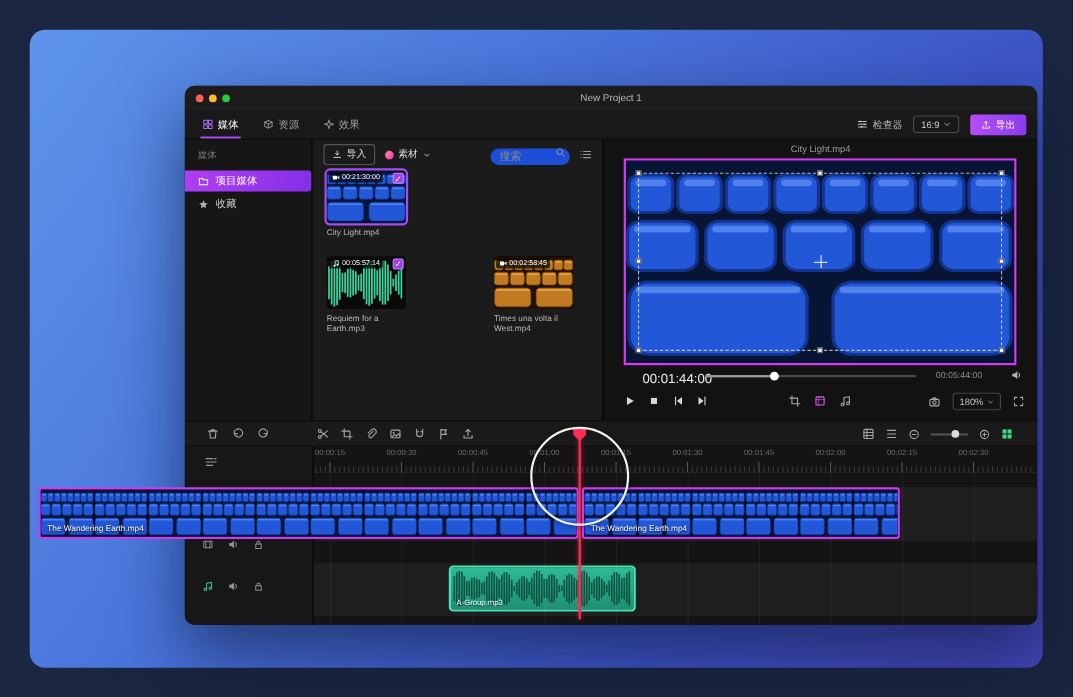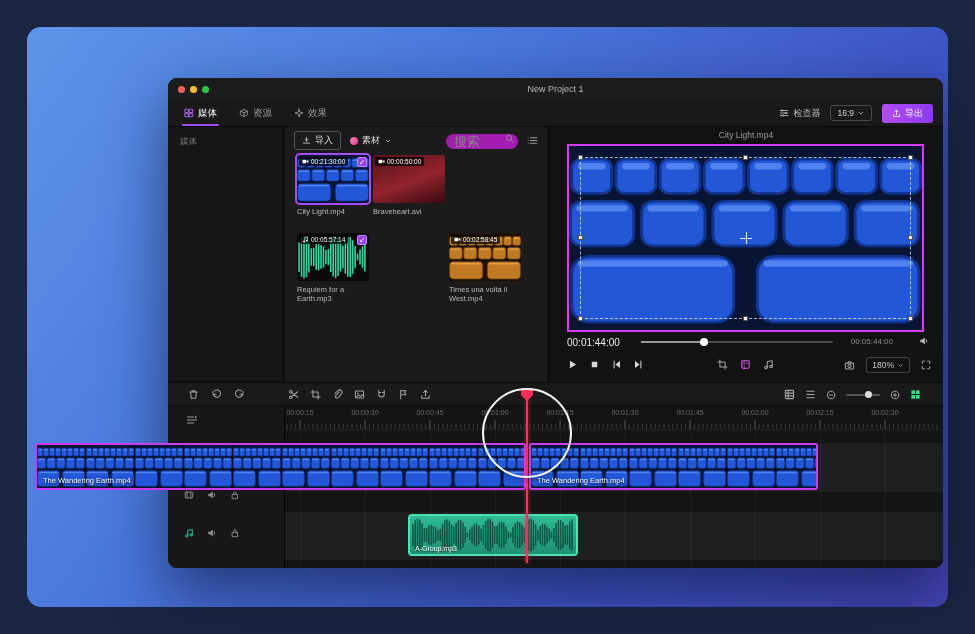--- a/index.html
+++ b/index.html
@@ -49,21 +49,21 @@
   .side-item.active { background:linear-gradient(90deg,#ae3ef0,#8430e8); color:#fff; border-radius:0 3px 3px 0; }
   .side-item.active .icn { color:#fff; }
 
   
   .media { position:absolute; left:117px; top:0; width:262px; height:100%; background:#1b1b1b; }
   .media-toolbar { position:absolute; left:0; top:0; right:0; height:27px; display:flex; align-items:center; padding:0 9px; gap:9px; }
   .import-btn { display:flex; align-items:center; gap:4px; border:1px solid #555; background:transparent; border-radius:3px; padding:2px 7px; font-size:9px; color:#ddd; }
   .material { display:flex; align-items:center; gap:4px; font-size:9px; color:#ddd; }
   .material .dot { width:8px; height:8px; border-radius:50%; background:radial-gradient(circle at 35% 35%,#ff7ab8,#e0308a); }
   .search-wrap { margin-left:auto; position:relative; width:72px; }
-  .search-input { width:100%; height:15px; background:#a21caf; border:none; border-radius:8px; color:#ccc; font-size:13px; padding:0 16px 0 8px; outline:none; }
+  .search-input { width:100%; height:15px; background:#1d4ed8; border:none; border-radius:8px; color:#ccc; font-size:10px; padding:0 16px 0 8px; outline:none; }
   .search-input::placeholder { color:#8a8a8a; }
   .search-mag { position:absolute; right:4px; top:2px; color:#9a9a9a; }
   .list-toggle { color:#9a9a9a; background:none; border:none; display:flex; }
   .media-grid { position:absolute; left:12px; top:28px; right:0; bottom:0; }
   .card { position:absolute; width:72px; }
   .thumb { position:relative; width:72px; height:48px; border-radius:3px; overflow:hidden; background:#000; }
   .card.selected .thumb { outline:2px solid #a44df2; }
   .badge { position:absolute; left:2px; top:2px; display:flex; align-items:center; gap:2px;
     background:rgba(0,0,0,.72); border-radius:2px; padding:1px 3px; color:#fff; font-size:6.5px; white-space:nowrap; }
   .checkbox { position:absolute; right:2px; top:2px; width:10px; height:10px; border-radius:2px; background:#9b3ff0;
@@ -81,21 +81,21 @@
   .video-area { position:absolute; left:18px; top:17px; width:357px; height:188px; border:2px solid #d63bf0; background:#02102e; }
   .seats-fill { position:absolute; inset:0; }
   .crop-box { position:absolute; left:11px; top:11px; right:11px; bottom:11px; border:1px dashed rgba(235,235,235,.75); }
   .handle { position:absolute; width:5px; height:5px; background:#f0f0f0; border:1px solid #555; }
   .h-tl{left:-3px;top:-3px;} .h-tm{left:calc(50% - 3px);top:-3px;} .h-tr{right:-3px;top:-3px;}
   .h-ml{left:-3px;top:calc(50% - 3px);} .h-mr{right:-3px;top:calc(50% - 3px);}
   .h-bl{left:-3px;bottom:-3px;} .h-bm{left:calc(50% - 3px);bottom:-3px;} .h-br{right:-3px;bottom:-3px;}
   .cross-v { position:absolute; left:50%; top:calc(50% - 6px); width:1px; height:12px; background:#eee; }
   .cross-h { position:absolute; top:50%; left:calc(50% - 6px); height:1px; width:12px; background:#eee; }
   .scrub-row { position:absolute; left:0; right:0; top:208px; height:14px; }
-  .time-cur { position:absolute; left:18px; top:2px; font-size:10px; color:#ececec; }
+  .time-cur { position:absolute; left:35px; top:2px; font-size:12px; color:#ececec; }
   .time-total { position:absolute; right:50px; top:2px; font-size:8px; color:#8d8d8d; }
   .vol { position:absolute; right:14px; top:1px; color:#b5b5b5; }
   .scrub-track { position:absolute; left:92px; right:110px; top:6px; height:2px; background:#4a4a4a; border-radius:1px; }
   .scrub-fill { position:absolute; left:0; top:0; height:2px; background:#9a9a9a; }
   .scrub-knob { position:absolute; top:-3px; width:8px; height:8px; border-radius:50%; background:#fff; }
   .transport { position:absolute; left:0; right:0; top:224px; height:30px; }
   .t-left { position:absolute; left:18px; top:8px; display:flex; gap:11px; color:#d8d8d8; }
   .t-mid { position:absolute; left:168px; top:8px; display:flex; gap:12px; color:#a8a8a8; }
   .t-mid .pink { color:#e05df0; }
   .t-right { position:absolute; right:12px; top:6px; display:flex; gap:11px; align-items:center; color:#a8a8a8; }
@@ -222,20 +222,38 @@
               </svg>
             </span>
           <span>导出</span>
         </button>
       </div>
     </div>
 
     <div class="main">
       <aside class="sidebar">
         <div class="side-label">媒体</div>
+        <div id="sideItems">
+            <div class="side-item active">
+              <span class="icn" data-icon="folder">
+                <svg width="10" height="10" viewBox="0 0 12 12" fill="none" stroke="currentColor" stroke-width="1.1" stroke-linecap="round" stroke-linejoin="round">
+                  <path d="M1.5 2.8h3.4l1 1.2h4.6v5.6h-9z"></path>
+                </svg>
+              </span>
+              <span>项目媒体</span>
+            </div>
+            <div class="side-item">
+              <span class="icn" data-icon="star">
+                <svg width="10" height="10" viewBox="0 0 12 12" fill="none" stroke="currentColor" stroke-width="1.1" stroke-linecap="round" stroke-linejoin="round">
+                  <path fill="currentColor" stroke="none" d="M6 1.3 7.4 4.2l3.1.4-2.3 2.2.6 3.1L6 8.4 3.2 9.9l.6-3.1L1.5 4.6l3.1-.4z"></path>
+                </svg>
+              </span>
+              <span>收藏</span>
+            </div>
+          </div>
       </aside>
 
       <section class="media">
         <div class="media-toolbar">
           <button class="import-btn">
             <span class="icn" data-icon="import">
                 <svg width="9" height="9" viewBox="0 0 12 12" fill="none" stroke="currentColor" stroke-width="1.1" stroke-linecap="round" stroke-linejoin="round">
                   <path d="M6 1.8v4.6M3.8 4.4 6 6.6l2.2-2.2M1.8 9.4h8.4"></path>
                 </svg>
               </span>
@@ -304,34 +322,20 @@
                 </svg><div class="badge">
                   <span class="icn" data-icon="video-badge">
                     <svg width="7" height="7" viewBox="0 0 12 12" fill="none" stroke="currentColor" stroke-width="1.1" stroke-linecap="round" stroke-linejoin="round">
                       <rect x="1" y="3" width="6.5" height="6" rx="1" fill="currentColor" stroke="none"></rect>
                       <path fill="currentColor" stroke="none" d="M8 5.4 11 3.4v5.2L8 6.6z"></path>
                     </svg>
                   </span>
                   <span>00:21:30:00</span>
                 </div><span class="checkbox">✓</span></div>
               <div class="card-name">City Light.mp4</div>
-            </div>
-            <div class="card" style="left: 76px; top: 0px;">
-              <div class="thumb t-city-red">
-                <div class="badge">
-                  <span class="icn" data-icon="video-badge">
-                    <svg width="7" height="7" viewBox="0 0 12 12" fill="none" stroke="currentColor" stroke-width="1.1" stroke-linecap="round" stroke-linejoin="round">
-                      <rect x="1" y="3" width="6.5" height="6" rx="1" fill="currentColor" stroke="none"></rect>
-                      <path fill="currentColor" stroke="none" d="M8 5.4 11 3.4v5.2L8 6.6z"></path>
-                    </svg>
-                  </span>
-                  <span>00:00:50:00</span>
-                </div>
-              </div>
-              <div class="card-name">Braveheart.avi</div>
             </div>
             <div class="card" style="left: 0px; top: 78px;">
               <div class="thumb t-wave">
                 <svg width="100%" height="100%" viewBox="0 0 68 28" preserveAspectRatio="none">
                   <path d="M2.0 5.2V22.8M4.3 2.5V25.5M6.6 1.4V26.6M8.9 2.2V25.8M11.2 4.9V23.1M13.5 8.9V19.1M15.8 8.6V19.4M18.1 6.6V21.4M20.4 6.1V21.9M22.7 7.2V20.8M25.0 7.9V20.1M27.3 9.9V18.1M29.6 9.3V18.7M31.9 5.3V22.7M34.2 2.6V25.4M36.5 1.8V26.2M38.8 2.9V25.1M41.1 5.6V22.4M43.4 7.4V20.6M45.7 4.3V23.7M48.0 2.5V25.5M50.3 2.4V25.6M52.6 4.3V23.7M54.9 7.8V20.2M57.2 12.0V16.0M59.5 9.6V18.4M61.8 7.7V20.3M64.1 5.6V22.4" stroke="#38e3a8" stroke-width="1.5" opacity="0.95" fill="none"></path>
                 </svg>
                 <div class="badge">
                   <span class="icn" data-icon="music-badge">
                     <svg width="7" height="7" viewBox="0 0 12 12" fill="none" stroke="currentColor" stroke-width="1.1" stroke-linecap="round" stroke-linejoin="round">
                       <path d="M4.8 9.6V2.4L9.6 1.4v6.6"></path>

